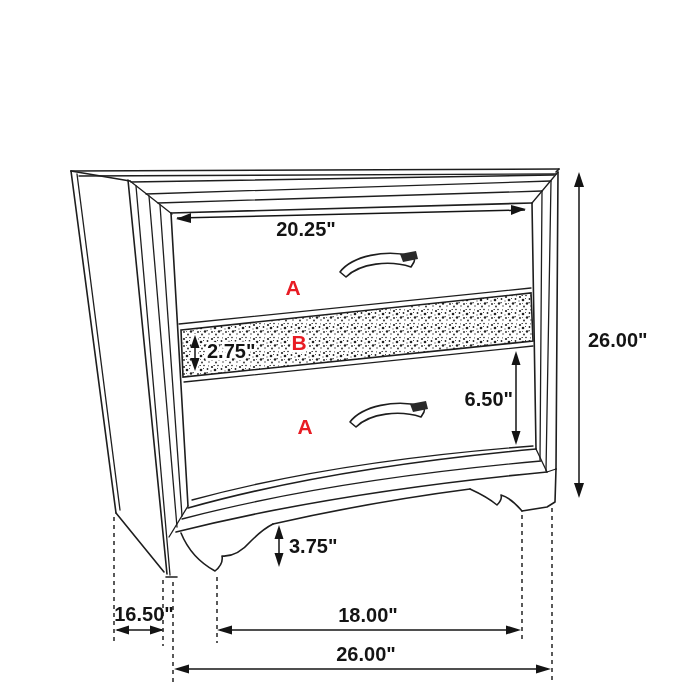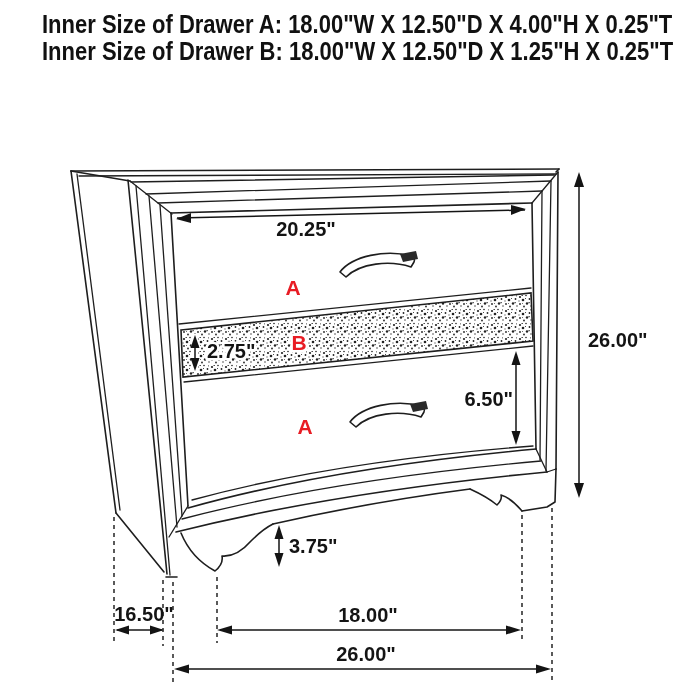--- a/index.html
+++ b/index.html
@@ -29,24 +29,20 @@
   .thin{stroke-width:1.3;}
   .dim{stroke:#141414;fill:none;stroke-width:1.5;}
   .head{fill:#141414;stroke:none;}
   .dash{stroke:#141414;fill:none;stroke-width:1.4;stroke-dasharray:4 4;}
 </style>
 </head>
 <body>
 
 <div id="stage">
 
-  <div id="titles">
-    <div class="tline">Inner Size of Drawer A: 18.00"W X 12.50"D X 4.00"H X 0.25"T</div>
-    <div class="tline">Inner Size of Drawer B: 18.00"W X 12.50"D X 1.25"H X 0.25"T</div>
-  </div>
 
   <svg width="700" height="700" viewBox="0 0 700 700">
     <defs>
       <pattern id="speck" width="14" height="14" patternUnits="userSpaceOnUse">
         <rect width="14" height="14" fill="#ffffff"></rect>
         <circle cx="2" cy="3" r="1.1" fill="#222"></circle>
         <circle cx="8" cy="1.5" r="0.8" fill="#222"></circle>
         <circle cx="5" cy="6" r="1.3" fill="#222"></circle>
         <circle cx="11.5" cy="5" r="0.9" fill="#222"></circle>
         <circle cx="2" cy="10" r="0.9" fill="#222"></circle>

